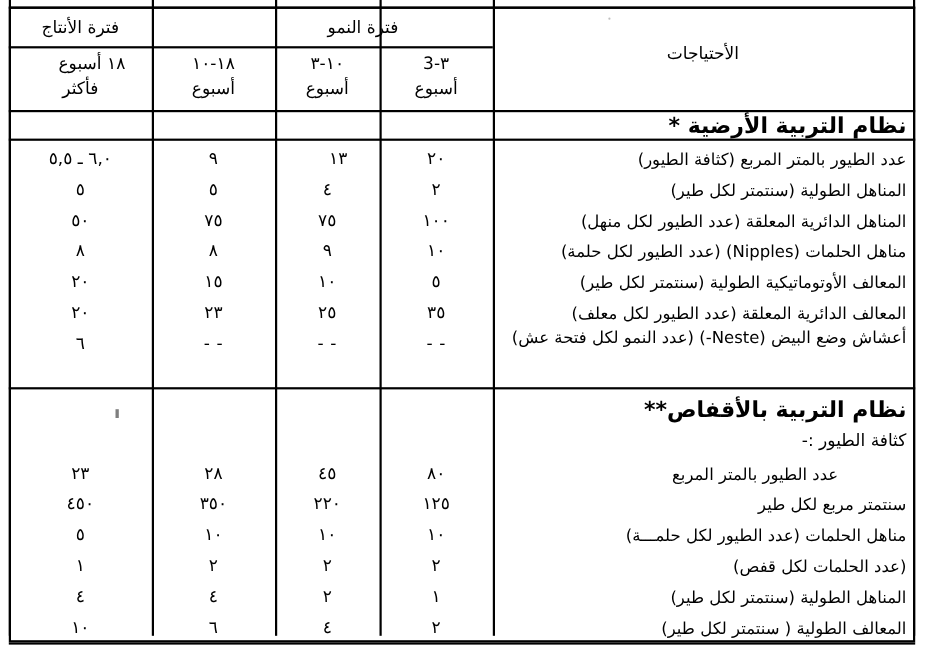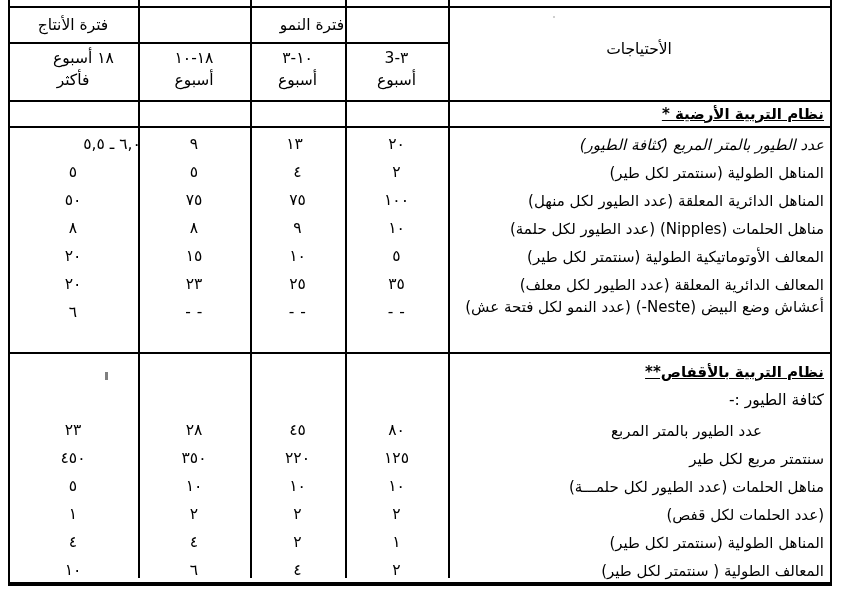--- a/index.html
+++ b/index.html
@@ -59,22 +59,21 @@
   .cell.right {
     justify-content: flex-start;
     text-align: right;
     padding-right: 6px;
   }
   .hdr {
     font-size: 15.5px;
     font-weight: normal;
   }
   .sec-title {
-    font-size: 15px;
-    text-decoration: underline;
+    font-size: 20px;
     font-weight: bold;
   }
   .sub-title {
     font-size: 15.5px;
     font-weight: normal;
   }
   .num {
     font-size: 15.5px;
     letter-spacing: 0.5px;
   }
@@ -108,43 +107,43 @@
 
   <div class="hrule" style="left:8px;  top:6px;   width:824px;"></div>
   <div class="hrule" style="left:8px;  top:42px;  width:440px;"></div>
   <div class="hrule" style="left:8px;  top:100px; width:824px;"></div>
   <div class="hrule" style="left:8px;  top:126px; width:824px;"></div>
   <div class="hrule" style="left:8px;  top:352px; width:824px;"></div>
   <div class="hrule" style="left:8px;  top:584px; width:824px;"></div>
 
   <div class="cell hdr" style="left:8px; top:10px; width:130px; height:32px;">فترة الأنتاج</div>
 
-  <div class="cell hdr" style="left:138px; top:10px; width:348px; height:32px;">فترة النمو</div>
+  <div class="cell hdr" style="left:156px; top:10px; width:348px; height:32px;">فترة النمو</div>
 
   <div class="cell hdr" style="left:448px; top:30px; width:382px; height:40px;">الأحتياجات</div>
 
   <div class="cell num" style="left:8px; top:48px; width:130px; height:22px;padding-left:21px;">١٨ أسبوع</div>
   <div class="cell num" style="left:8px; top:70px; width:130px; height:22px;">فأكثر</div>
 
   <div class="cell num" style="left:138px; top:48px; width:112px; height:22px;">١٨-١٠</div>
   <div class="cell num" style="left:138px; top:70px; width:112px; height:22px;">أسبوع</div>
 
   <div class="cell num" style="left:250px; top:48px; width:95px; height:22px;">١٠-٣</div>
   <div class="cell num" style="left:250px; top:70px; width:95px; height:22px;">أسبوع</div>
 
   <div class="cell num" style="left:345px; top:48px; width:103px; height:22px;">٣-3</div>
   <div class="cell num" style="left:345px; top:70px; width:103px; height:22px;">أسبوع</div>
 
   <div class="cell right sec-title" style="left:448px; top:103px; width:382px; height:22px;">نظام التربية الأرضية *</div>
 
-  <div class="cell num" style="left:8px;   top:134px; width:130px; height:22px;margin-left:39px;">٦,٠ ـ ٥,٥</div>
+  <div class="cell num" style="left:8px;   top:134px; width:130px; height:22px;">٦,٠ ـ ٥,٥</div>
   <div class="cell num" style="left:138px; top:134px; width:112px; height:22px;">٩</div>
-  <div class="cell num" style="left:237px; top:134px; width:115px;  height:22px;">١٣</div>
+  <div class="cell num" style="left:250px; top:134px; width:115px;  height:22px;">١٣</div>
   <div class="cell num" style="left:345px; top:134px; width:103px; height:22px;">٢٠</div>
-  <div class="cell right lbl" style="left:448px; top:134px; width:382px; height:22px;font-style:italic;">عدد الطيور بالمتر المربع (كثافة الطيور)</div>
+  <div class="cell right lbl" style="left:448px; top:134px; width:382px; height:22px;">عدد الطيور بالمتر المربع (كثافة الطيور)</div>
 
   <div class="cell num" style="left:8px;   top:162px; width:130px; height:22px;">٥</div>
   <div class="cell num" style="left:138px; top:162px; width:112px; height:22px;">٥</div>
   <div class="cell num" style="left:250px; top:162px; width:95px;  height:22px;">٤</div>
   <div class="cell num" style="left:345px; top:162px; width:103px; height:22px;">٢</div>
   <div class="cell right lbl" style="left:448px; top:162px; width:382px; height:22px;">المناهل الطولية (سنتمتر لكل طير)</div>
 
   <div class="cell num" style="left:8px;   top:190px; width:130px; height:22px;">٥٠</div>
   <div class="cell num" style="left:138px; top:190px; width:112px; height:22px;">٧٥</div>
   <div class="cell num" style="left:250px; top:190px; width:95px;  height:22px;">٧٥</div>

